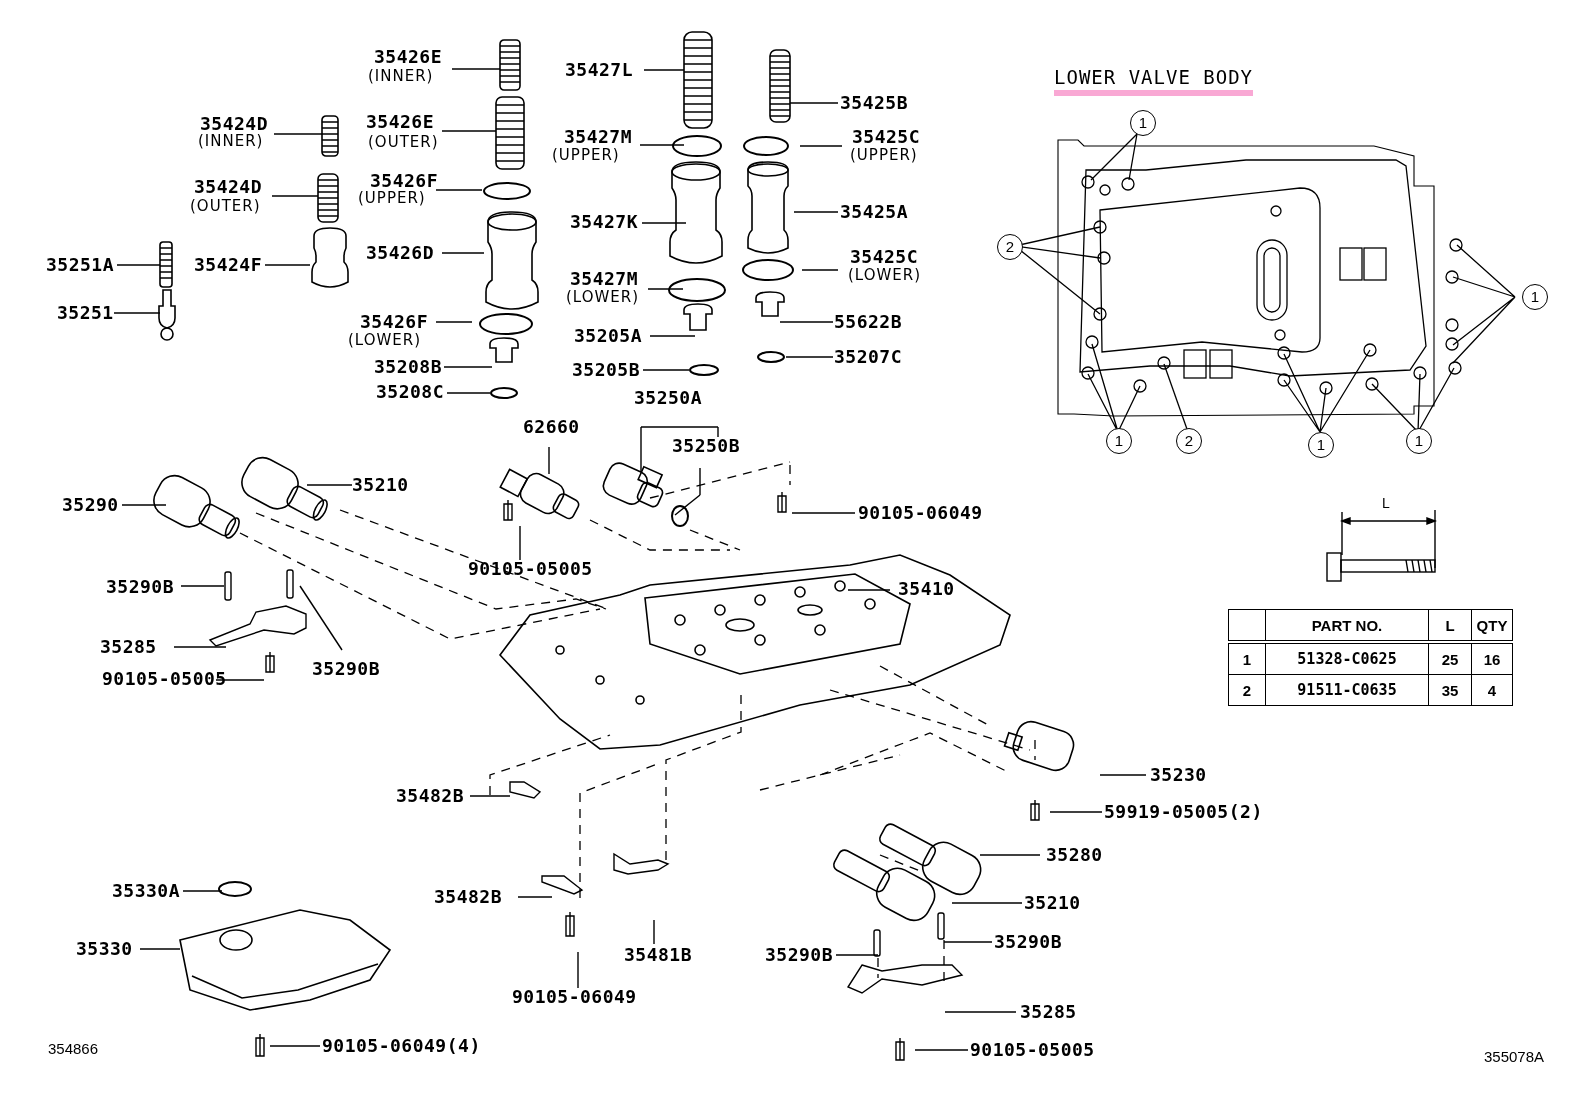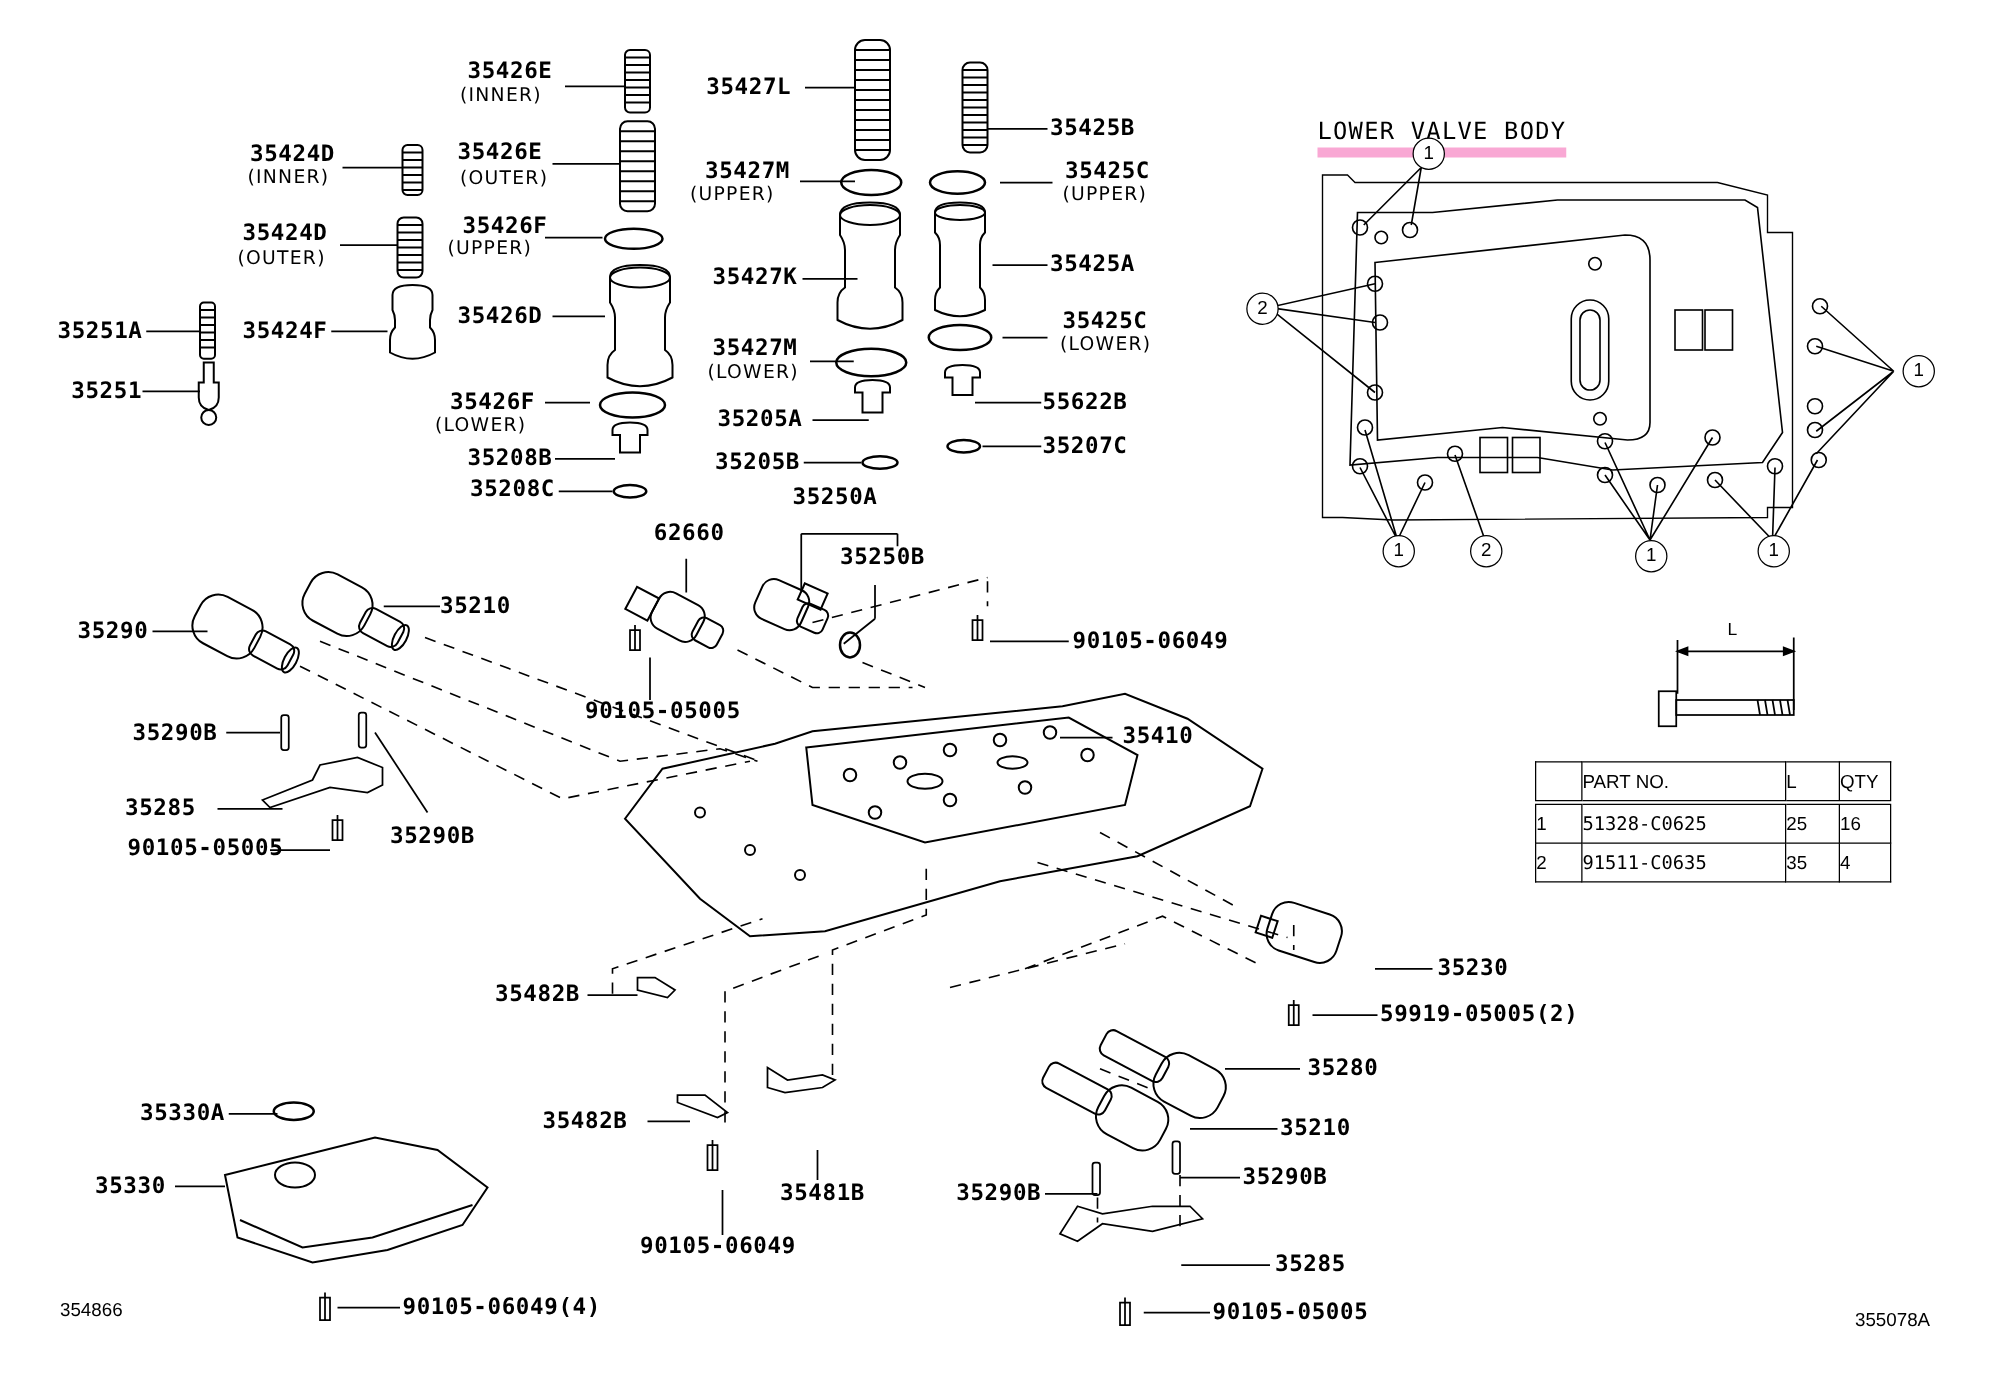--- a/index.html
+++ b/index.html
@@ -5,26 +5,26 @@
   html, body { margin:0; padding:0; background:#ffffff; }
   body { width:1592px; height:1099px; position:relative; overflow:hidden;
          font-family:"DejaVu Sans Mono", monospace; color:#000; }
   #canvas { position:absolute; left:0; top:0; width:1592px; height:1099px; }
   .lbl { position:absolute; font-family:"DejaVu Sans Mono", monospace; font-weight:bold;
          font-size:18px; letter-spacing:0.5px; line-height:18px; white-space:nowrap; }
   .sub { position:absolute; font-family:"DejaVu Sans", sans-serif; font-size:15px;
          letter-spacing:1px; line-height:15px; white-space:nowrap; }
   .fig { position:absolute; font-family:"Liberation Sans", sans-serif; font-size:15px; white-space:nowrap; }
   .title { position:absolute; font-family:"DejaVu Sans Mono", monospace; font-size:19px;
-           letter-spacing:1px; border-bottom:8px solid #f9a8d4; padding-bottom:2px; white-space:nowrap;margin-top:28px; }
+           letter-spacing:1px; border-bottom:6px solid #f9a8d4; padding-bottom:2px; white-space:nowrap; }
   .circ { position:absolute; width:24px; height:24px; border:1.5px solid #000; border-radius:50%;
           font-family:"Liberation Sans", sans-serif; font-size:15px; line-height:24px; text-align:center; background:#fff; }
   table.bolt { position:absolute; left:1228px; top:609px; border-collapse:collapse;
                font-family:"Liberation Sans", sans-serif; font-size:15px; }
-  table.bolt td, table.bolt th { border:1.5px solid #000; height:30px; text-align:left; font-weight:normal; padding:0; }
+  table.bolt td, table.bolt th { border:1.5px solid #000; height:30px; text-align:center; font-weight:bold; padding:0; }
   table.bolt thead th { border-bottom:4px double #000; }
   .pn { font-family:"DejaVu Sans Mono", monospace; font-weight:bold; font-size:15px; }
 </style>
 </head>
 <body>
 
 <svg id="canvas" width="1592" height="1099" viewBox="0 0 1592 1099" xmlns="http://www.w3.org/2000/svg" fill="none" stroke="#000" stroke-width="1.6">
 
   <g stroke-width="1.4">
     <line x1="452" y1="69" x2="500" y2="69"></line>

